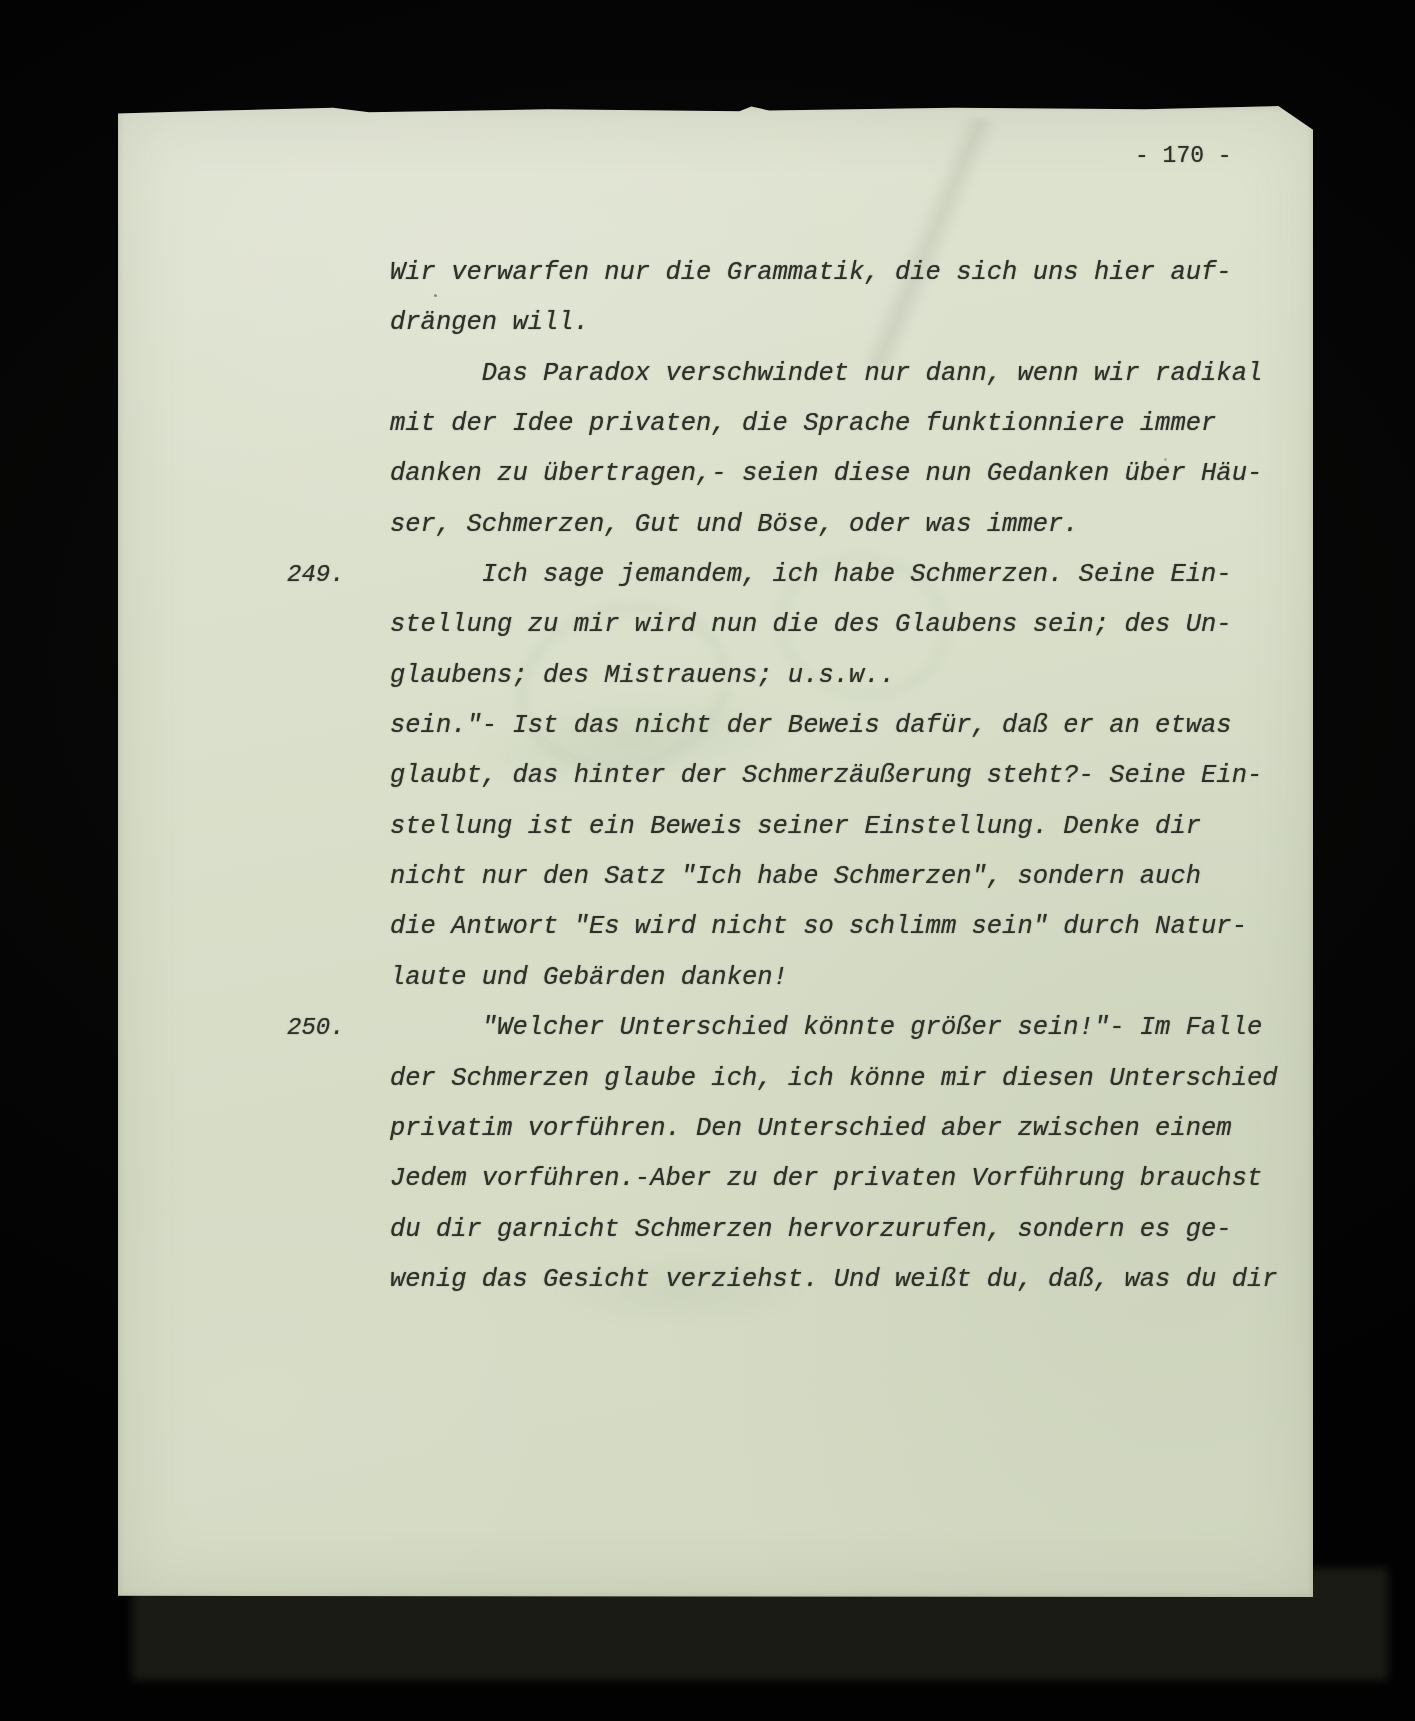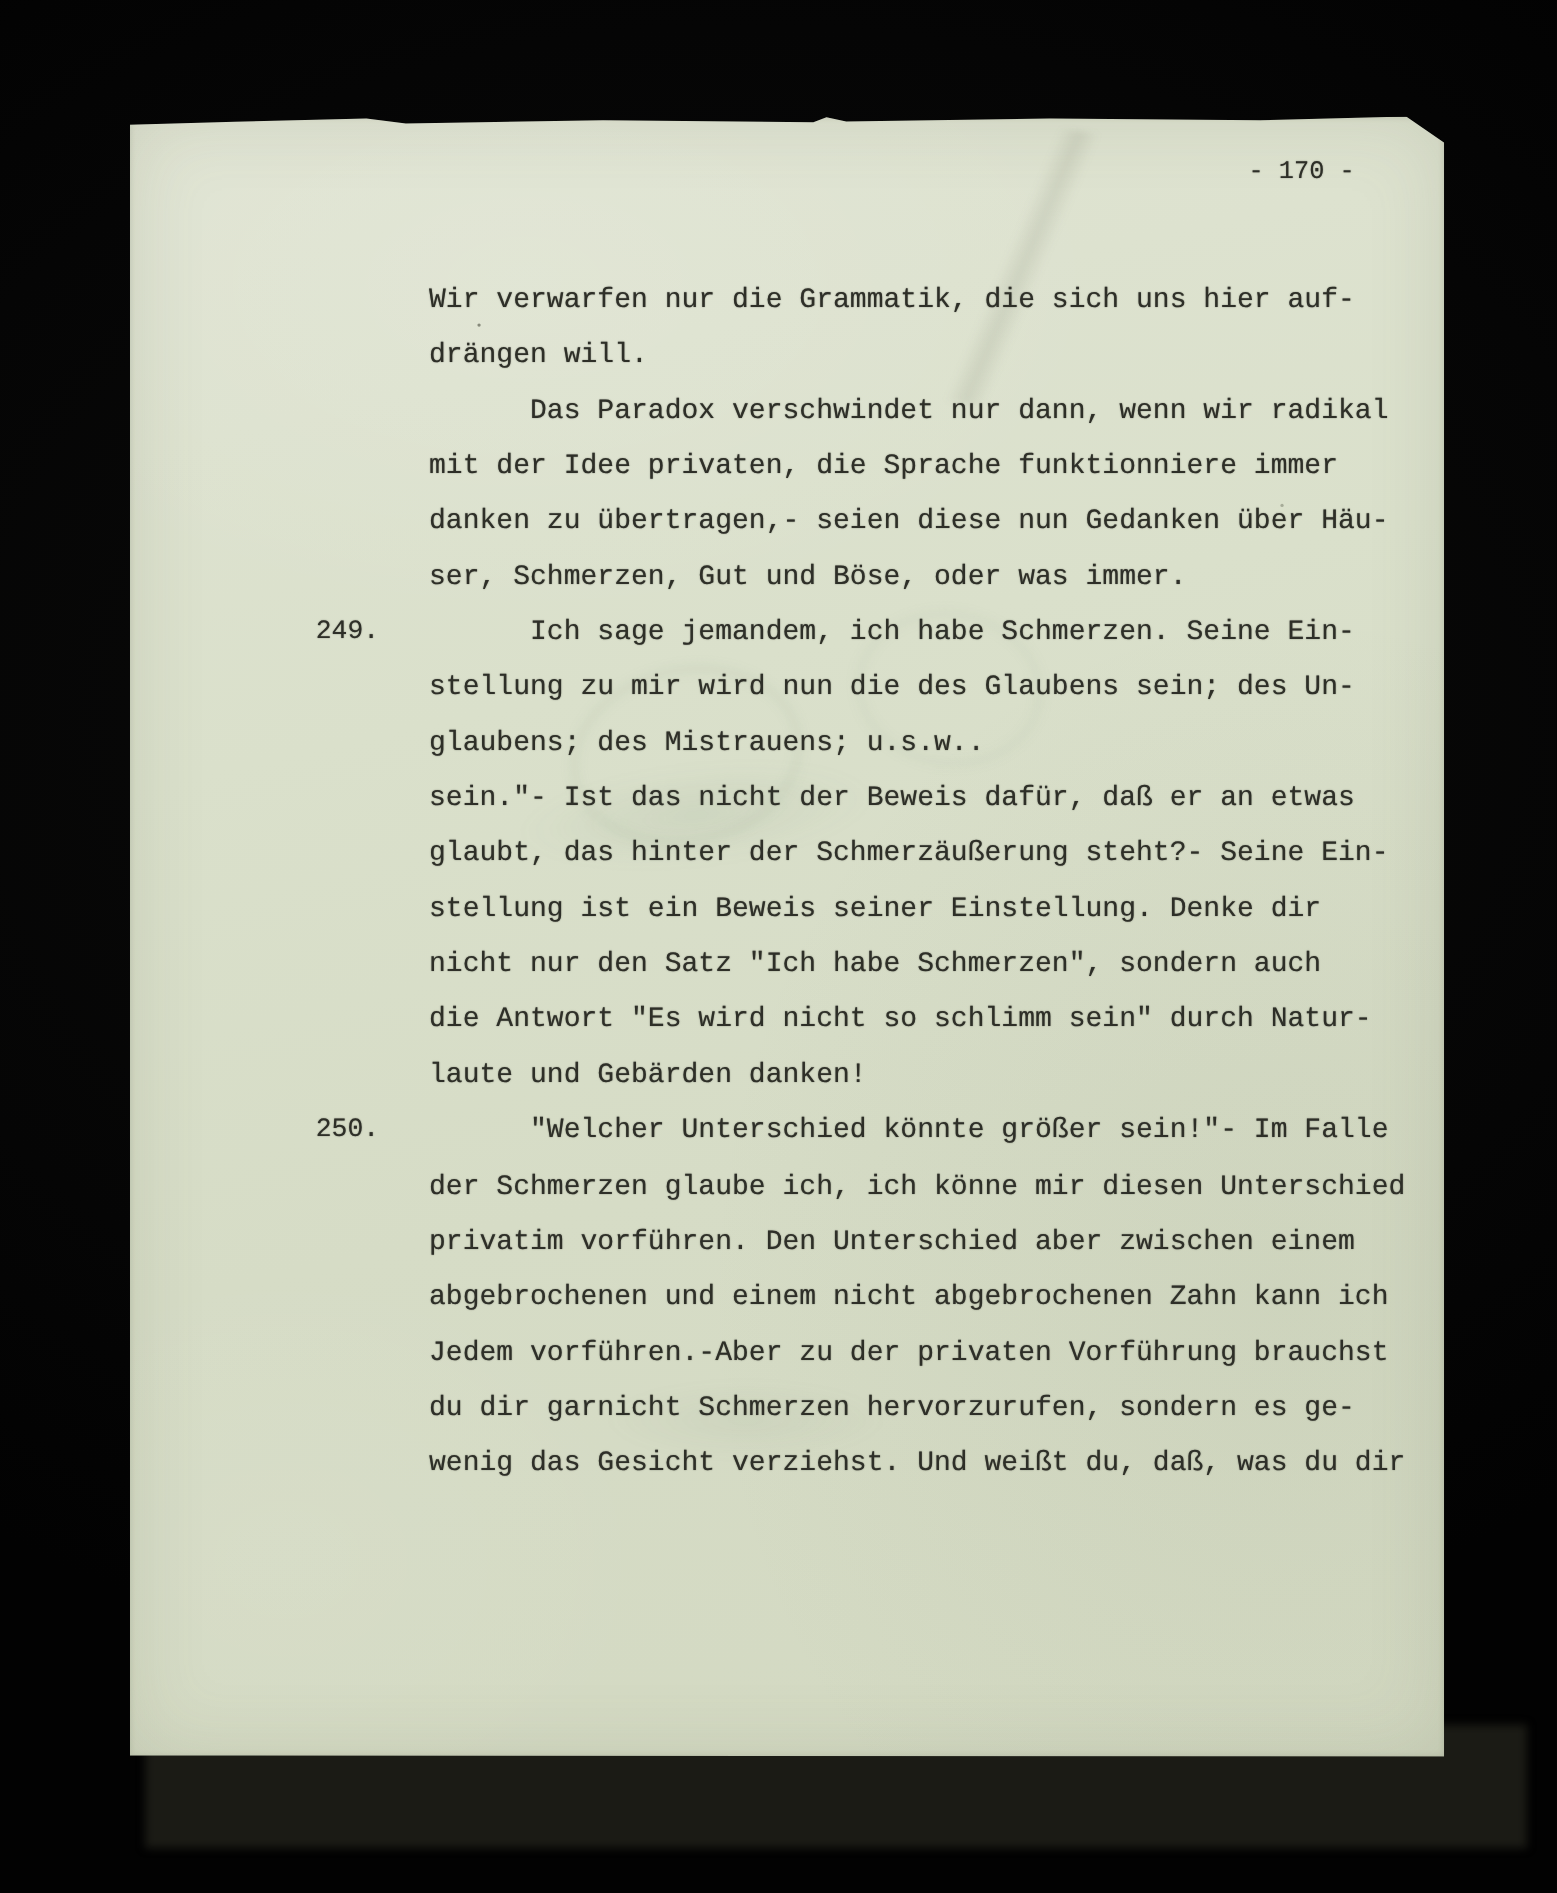--- a/index.html
+++ b/index.html
@@ -58,21 +58,21 @@
   .speck.s1{left:316px;top:188px;width:3px;height:3px;}
   .speck.s2{left:452px;top:1516px;width:5px;height:3px;background:rgba(70,72,58,0.4);}
   .speck.s3{left:1046px;top:352px;width:3px;height:3px;background:rgba(70,72,58,0.35);}
   
   .page-number{
     position:absolute;left:1017px;top:25px;height:50px;line-height:50px;
     font-size:23px;color:#2e2f28;letter-spacing:0;white-space:pre;
     text-shadow:0 0 1.2px rgba(46,47,40,0.65);
   }
   .text-block{position:absolute;left:272px;top:142px;}
-  .line{position:relative;height:50.35px;line-height:50.35px;}
+  .line{position:relative;height:50.35px;line-height:50.35px;font-style:italic;}
   .line-text{
     white-space:pre;font-size:25.5px;color:#2e2f28;
     text-shadow:0 0 1.2px rgba(46,47,40,0.65);
   }
   .para-num{
     position:absolute;left:-103px;top:0;height:50.35px;line-height:50.35px;
     font-size:24px;color:#2e2f28;white-space:pre;
     text-shadow:0 0 1.2px rgba(46,47,40,0.65);
   }
 </style>
@@ -103,19 +103,18 @@
         <div class="line"><span class="line-text">glaubens; des Mistrauens; u.s.w..</span></div>
         <div class="line"><span class="line-text">sein."- Ist das nicht der Beweis dafür, daß er an etwas</span></div>
         <div class="line"><span class="line-text">glaubt, das hinter der Schmerzäußerung steht?- Seine Ein-</span></div>
         <div class="line"><span class="line-text">stellung ist ein Beweis seiner Einstellung. Denke dir</span></div>
         <div class="line"><span class="line-text">nicht nur den Satz "Ich habe Schmerzen", sondern auch</span></div>
         <div class="line"><span class="line-text">die Antwort "Es wird nicht so schlimm sein" durch Natur-</span></div>
         <div class="line"><span class="line-text">laute und Gebärden danken!</span></div>
         <div class="line"><span class="para-num">250.</span><span class="line-text">      "Welcher Unterschied könnte größer sein!"- Im Falle</span></div>
         <div class="line"><span class="line-text">der Schmerzen glaube ich, ich könne mir diesen Unterschied</span></div>
         <div class="line"><span class="line-text">privatim vorführen. Den Unterschied aber zwischen einem</span></div>
-        <div class="line"><span class="line-text">abgebrochenen und einem nicht abgebrochenen Zahn kann ich</span></div>
         <div class="line"><span class="line-text">Jedem vorführen.-Aber zu der privaten Vorführung brauchst</span></div>
         <div class="line"><span class="line-text">du dir garnicht Schmerzen hervorzurufen, sondern es ge-</span></div>
         <div class="line"><span class="line-text">wenig das Gesicht verziehst. Und weißt du, daß, was du dir</span></div>
       </div>
   </div>
 </div>
 
 </body></html>

